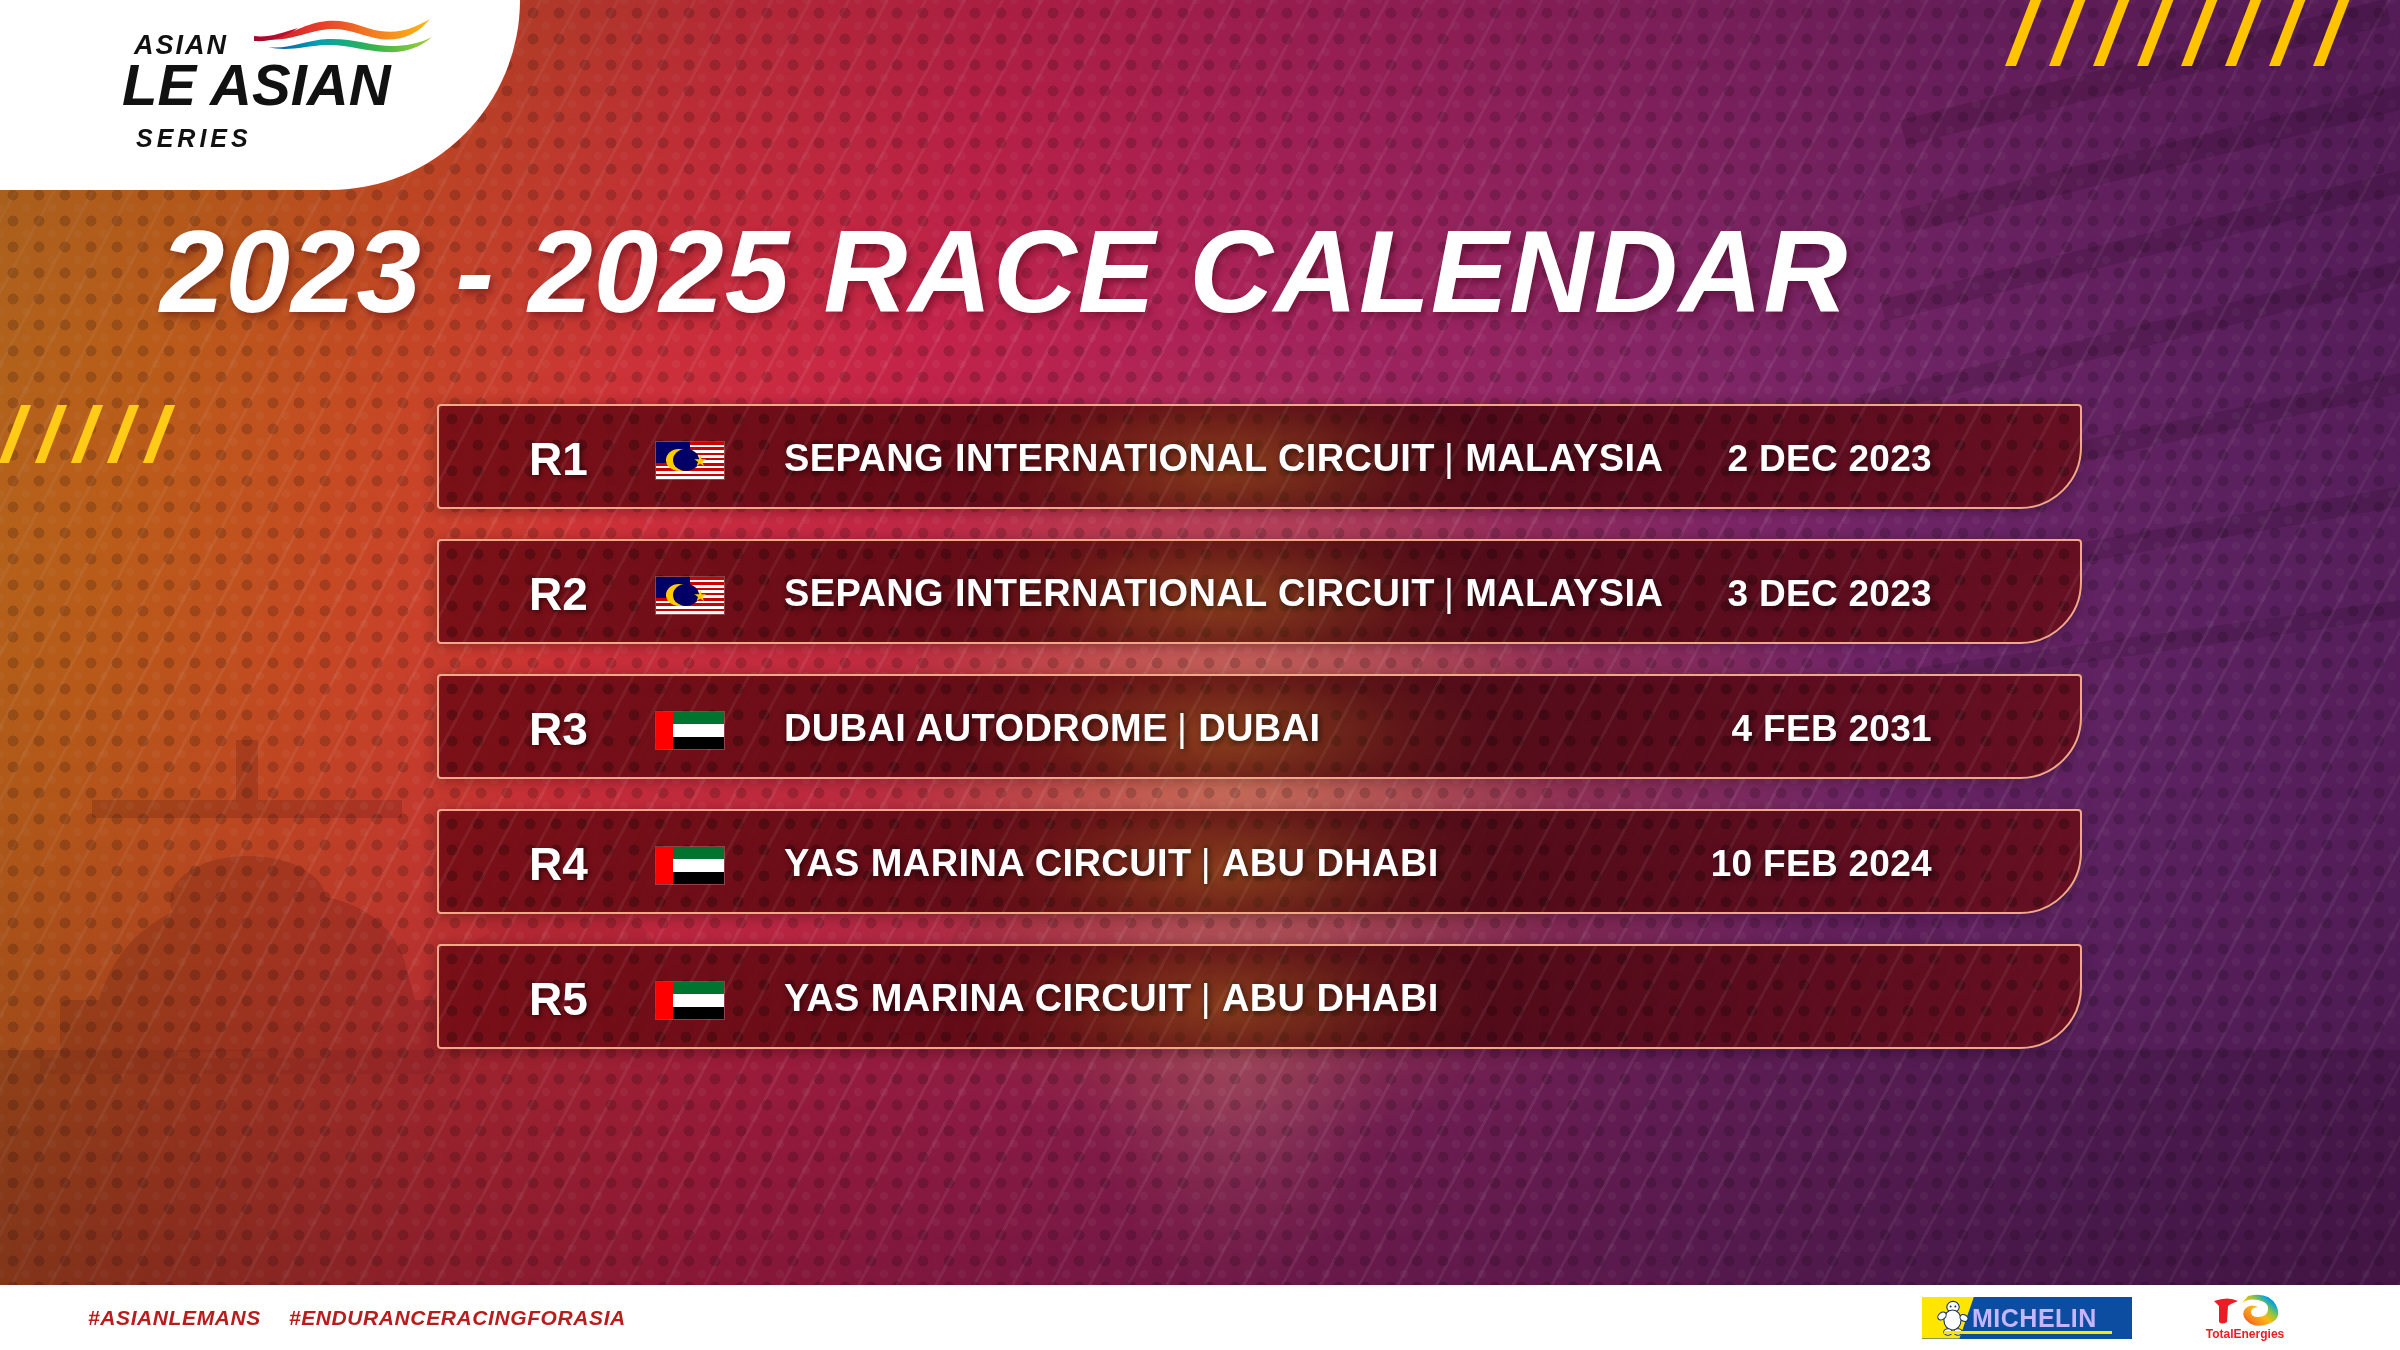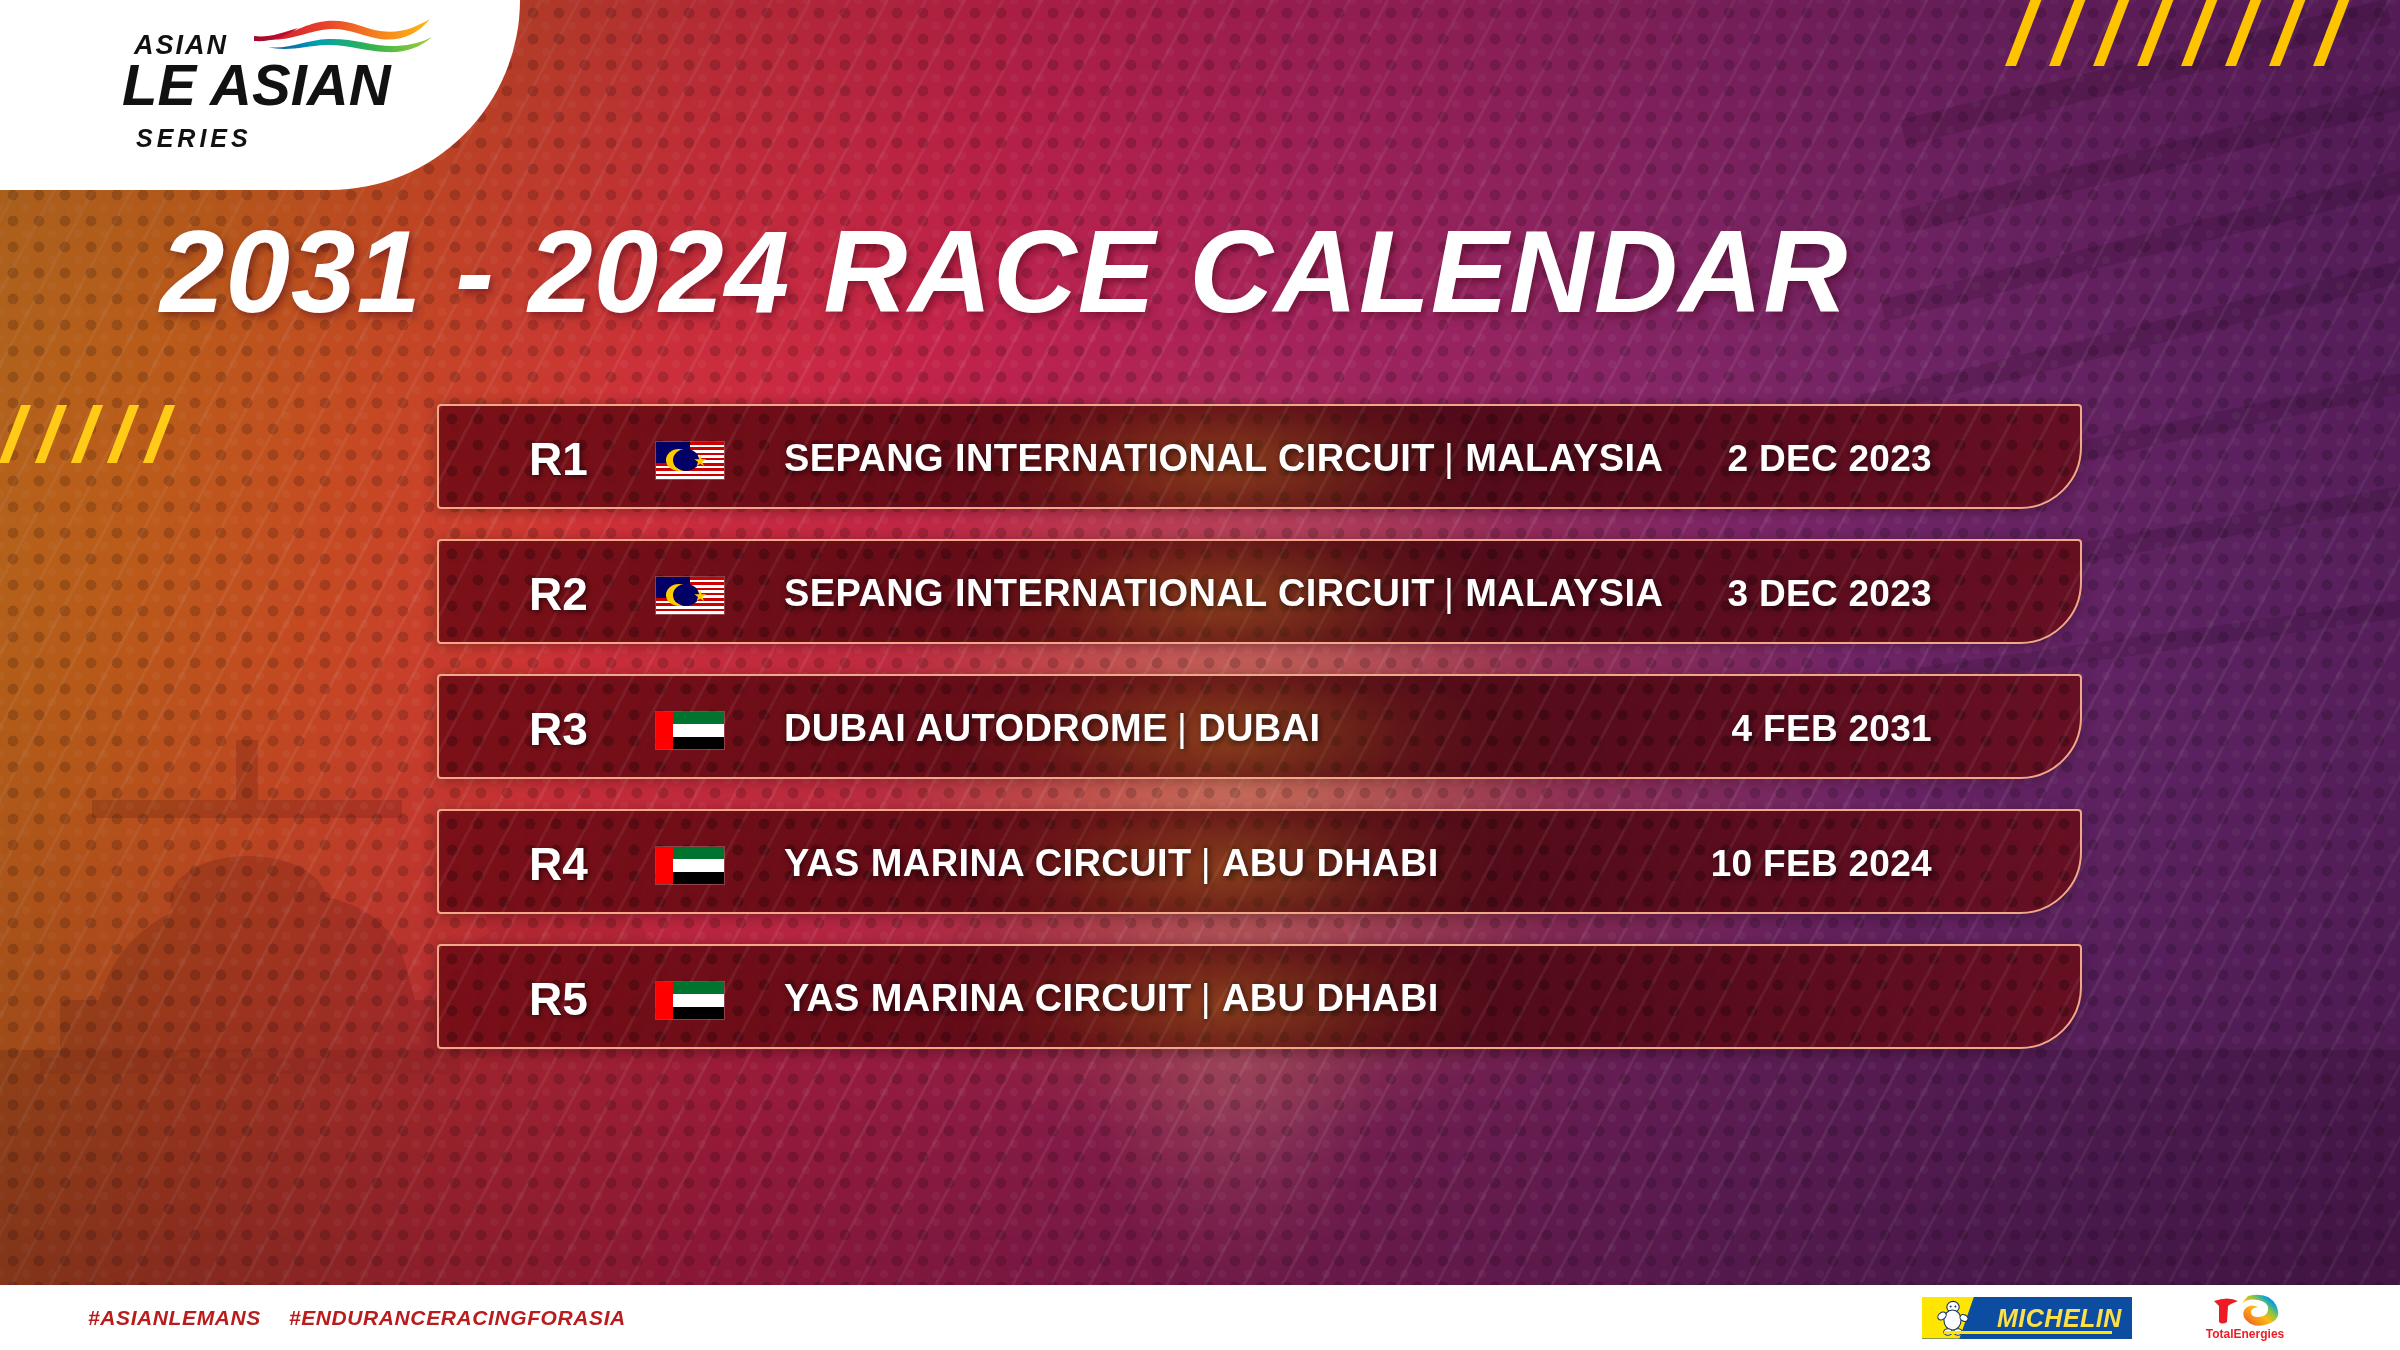--- a/index.html
+++ b/index.html
@@ -106,22 +106,22 @@
   
   .footer{position:absolute;left:0;bottom:0;width:2400px;height:65px;background:#fff;}
   .hashtags{position:absolute;left:88px;top:0;height:65px;display:flex;align-items:center;gap:28px;}
   .hashtag{font-size:21px;font-weight:700;font-style:italic;color:#b91c1c;letter-spacing:.6px;}
   .sponsors{position:absolute;right:100px;top:0;height:65px;display:flex;align-items:center;gap:58px;}
 
   .michelin{position:relative;width:210px;height:42px;background:#0C4DA2;display:flex;align-items:center;}
   .michelin .ylw{position:absolute;left:0;top:0;width:52px;height:42px;background:#FFE600;
      clip-path:polygon(0 0,100% 0,72% 100%,0 100%);}
   .michelin .bib{position:absolute;left:8px;top:2px;width:46px;height:38px;}
-  .michelin .mtxt{position:absolute;left:75px;top:7px;font-size:25px;font-weight:700;font-style:italic;
-     color:#fde047;letter-spacing:.5px;}
+  .michelin .mtxt{position:absolute;left:50px;top:7px;font-size:25px;font-weight:700;
+     color:#c4b5fd;letter-spacing:.5px;}
   .michelin .uline{position:absolute;left:22px;bottom:5px;width:168px;height:3px;background:#FFE600;}
 
   .total{position:relative;width:110px;height:52px;}
   .total-mark{position:absolute;left:14px;top:0;width:82px;height:34px;}
   .total-txt{position:absolute;left:0;top:35px;width:110px;text-align:center;
      font-size:12px;font-weight:700;color:#ED1C24;letter-spacing:0px;}
 </style>
 </head>
 <body>
 
@@ -230,21 +230,21 @@
         <path d="M2 24 C30 26 44 12 66 8 C92 3 108 14 126 17 C146 20 160 14 176 5 C164 20 146 28 126 25 C106 22 92 12 68 16 C46 20 28 30 2 24 Z" fill="url(#sw1)"></path>
         <path d="M14 33 C34 36 52 26 74 25 C100 24 120 33 142 32 C158 31 168 28 178 23 C166 34 150 39 132 38 C110 37 92 30 72 31 C50 32 34 38 14 33 Z" fill="url(#sw2)"></path>
         <path d="M0 22 C14 24 28 19 44 14 C30 24 16 28 0 27 Z" fill="url(#sw3)"></path>
       </svg>
       <div class="logo-asian">ASIAN</div>
       <div class="logo-lemans">LE ASIAN</div>
       <div class="logo-series">SERIES</div>
     </div>
   </div>
 
-  <div class="title">2031 - 2024 RACE CALENDAR</div>
+  <div class="title">2023 - 2025 RACE CALENDAR</div>
 
   <div class="rows">
 
     <div class="row">
       <div class="row-tex"></div>
       <div class="row-sheen"></div>
       <div class="row-glow"></div>
       <div class="rnum">R1</div>
       <div class="flag">
         <div class="fl-my">

